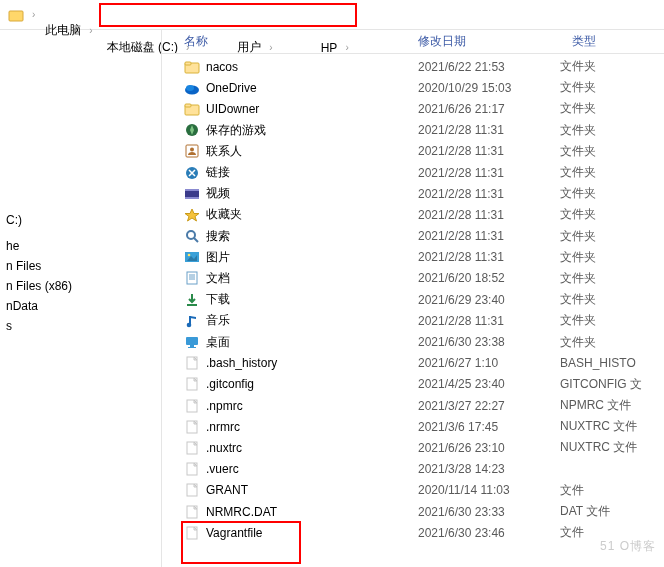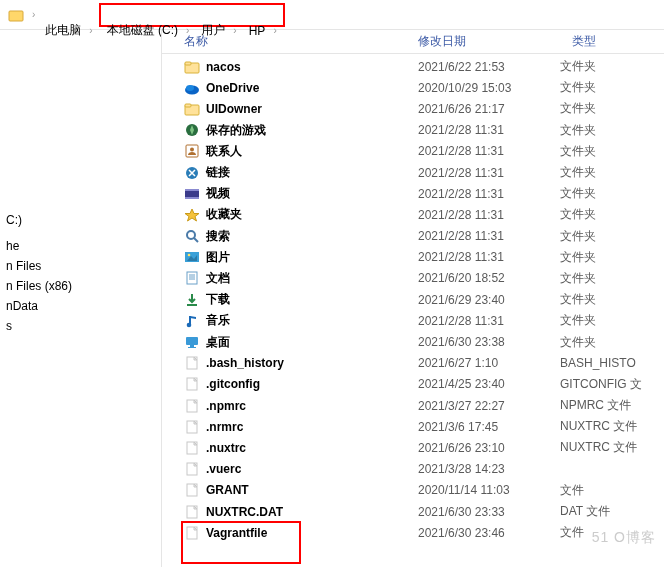--- a/index.html
+++ b/index.html
@@ -36,21 +36,22 @@
   .bc-chevron {
     font-size: 10px;
     color: #9b9b9b;
     padding: 0 4px;
   }
   .bc-text { color: #000; padding: 0 4px; }
   .highlight-box {
     border: 2px solid #ff0000;
     height: 24px;
     display: flex;
-    align-items: center;
+    align-items: flex-start;
+    gap: 36px;
   }
   .content {
     display: flex;
     height: calc(100% - 30px);
   }
   .sidebar {
     width: 162px;
     border-right: 1px solid #e5e5e5;
     padding-top: 180px;
   }
@@ -81,38 +82,38 @@
     padding-left: 22px;
   }
   .icon {
     width: 16px; height: 16px;
     margin-right: 6px;
     flex-shrink: 0;
     display: inline-flex;
     align-items: center;
     justify-content: center;
   }
-  .cell-name { width: 234px; display: flex; align-items: center; overflow: hidden; white-space: nowrap; font-weight: bold; }
+  .cell-name { width: 234px; display: flex; align-items: center; overflow: hidden; white-space: nowrap; }
   .cell-date { width: 142px; color: #5a5a5a; }
   .cell-type { flex: 1; color: #5a5a5a; white-space: nowrap; overflow: hidden; }
   .bottom-highlight {
     position: absolute;
     left: 181px;
     top: 521px;
     width: 120px;
     height: 43px;
     border: 2px solid #ff0000;
     pointer-events: none;
   }
   .watermark {
     position: absolute;
     right: 8px;
-    bottom: 20px;
+    bottom: 12px;
     color: #ccc;
-    font-size: 14px;
+    font-size: 12px;
     letter-spacing: 1px;
   }
   
   svg { display: block; }
 </style>
 </head>
 <body>
 
 <div class="breadcrumb-bar">
   <span class="bc-icon">
@@ -438,21 +439,21 @@
           <div class="cell-type">文件</div>
         </div>
         <div class="row">
           <div class="cell-name">
             <span class="icon">
               <svg width="16" height="16">
                 <rect x="3" y="2" width="10" height="12" fill="#fff" stroke="#c7c7c7"></rect>
                 <polygon points="10,2 13,5 10,5" fill="#e8e8e8" stroke="#c7c7c7"></polygon>
               </svg>
             </span>
-            <span>NUXTRC.DAT</span>
+            <span>NRMRC.DAT</span>
           </div>
           <div class="cell-date">2021/6/30 23:33</div>
           <div class="cell-type">DAT 文件</div>
         </div>
         <div class="row">
           <div class="cell-name">
             <span class="icon">
               <svg width="16" height="16">
                 <rect x="3" y="2" width="10" height="12" fill="#fff" stroke="#c7c7c7"></rect>
                 <polygon points="10,2 13,5 10,5" fill="#e8e8e8" stroke="#c7c7c7"></polygon>

